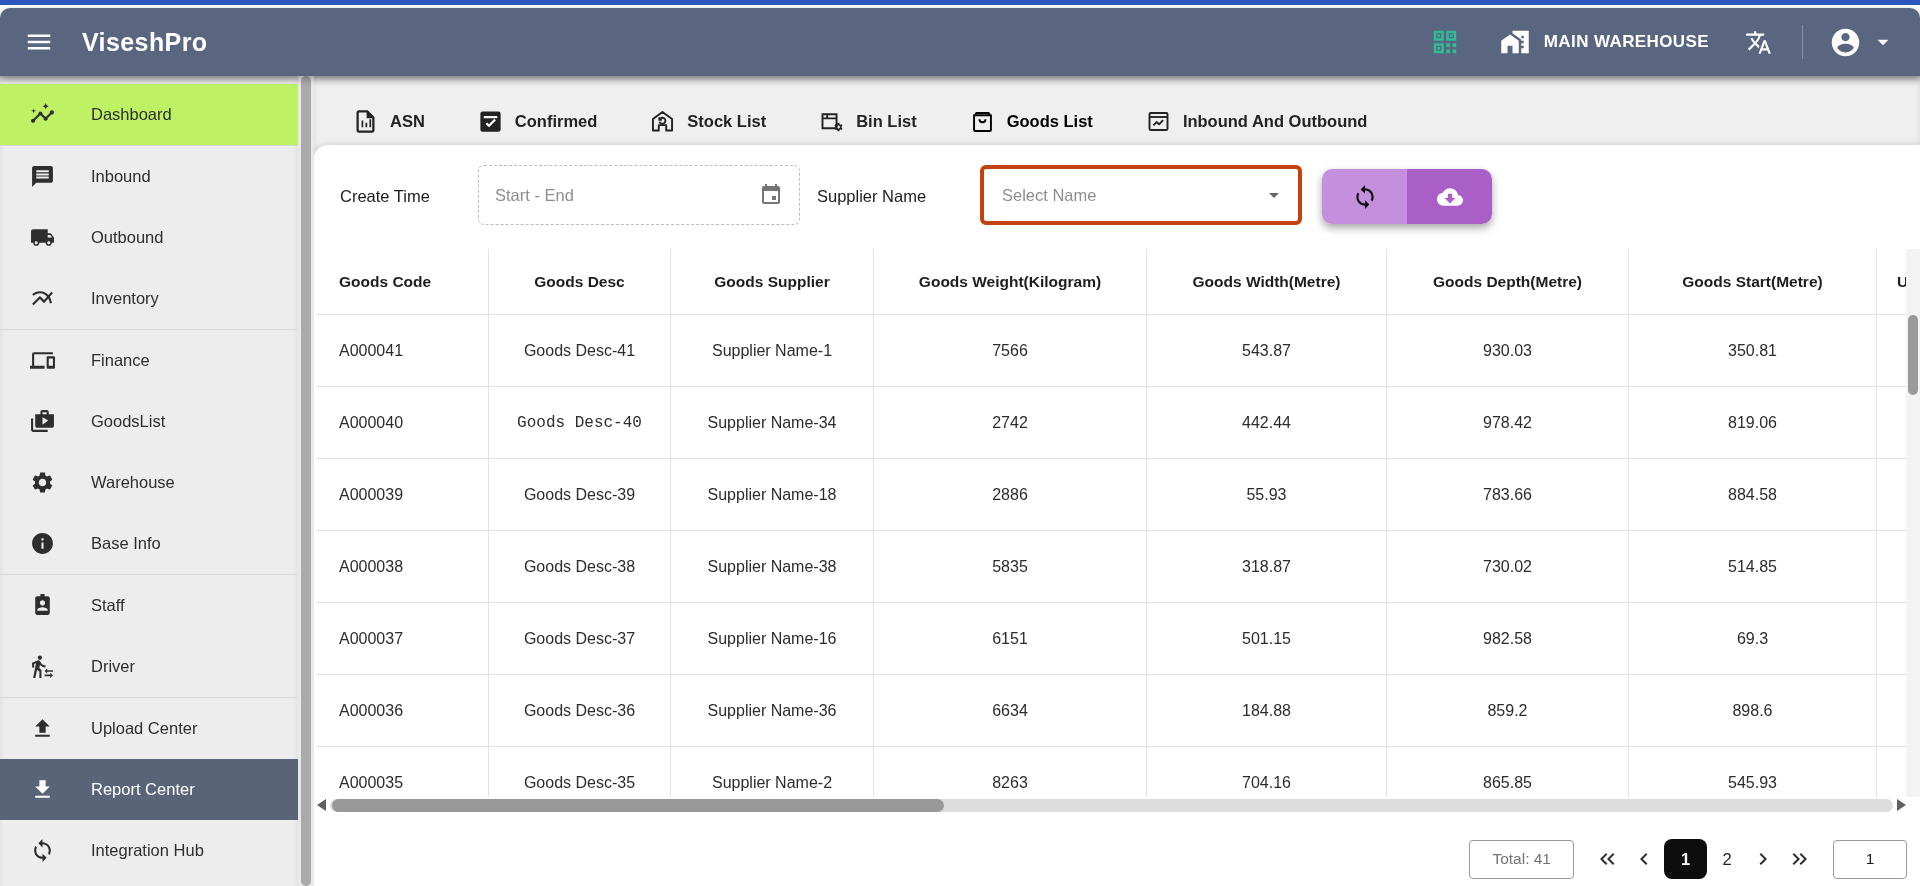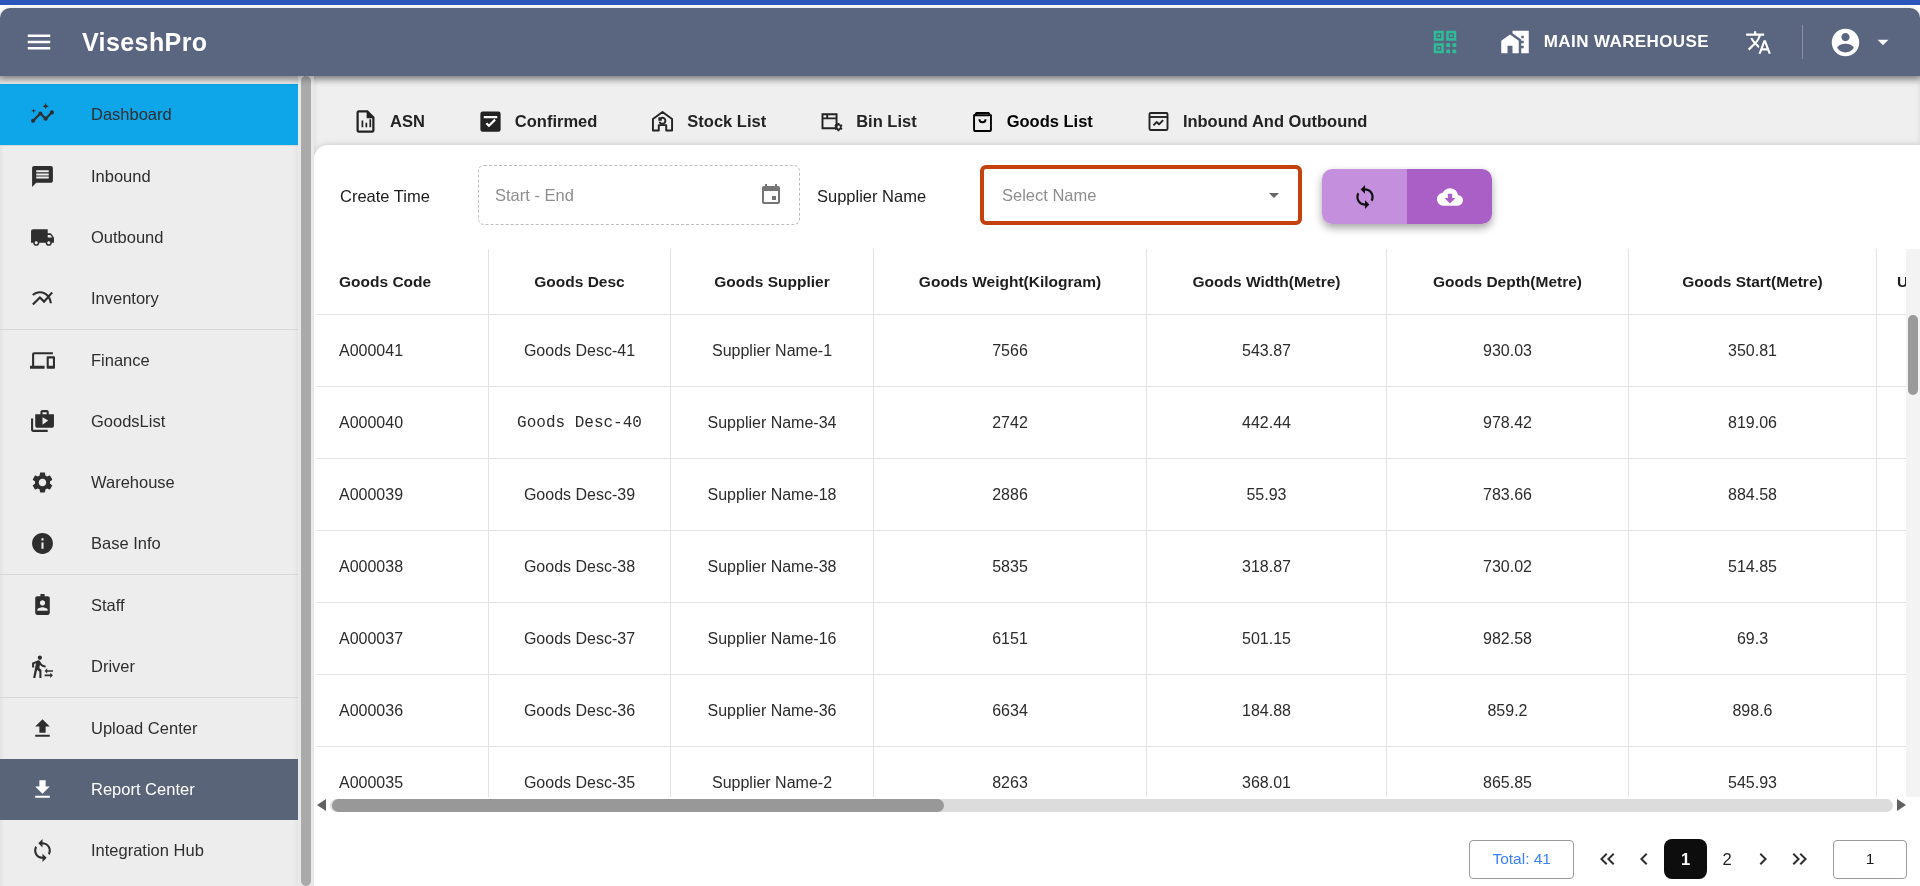--- a/index.html
+++ b/index.html
@@ -26,21 +26,21 @@
   .account-menu { display:flex; align-items:center; gap:8px; cursor:pointer; }
   .account-menu .acct { width:33px; height:33px; }
   .account-menu .caret { width:26px; height:26px; }
 
   
   .sidebar { position:absolute; top:76px; left:0; width:298px; bottom:0; background:#ededed;
              padding-top:8px; box-shadow:inset 0 6px 8px -4px rgba(0,0,0,.25); z-index:5; }
   .side-item { height:61px; display:flex; align-items:center; padding-left:30px; gap:36px;
                color:#2e2e2e; cursor:pointer; }
   .side-item .ic { width:25px; height:25px; }
-  .side-item.shaded { background:#0ea5e9; }
+  .side-item.shaded { background:#bef264; }
   .side-item.selected { background:var(--selected-item,#5a6478); color:#fff; }
   .side-label { font-size:16.5px; }
   .side-div { height:1px; background:#d7d7d7; }
   .side-scroll { position:absolute; top:76px; left:298px; width:16px; bottom:0; background:#e9e9e9;
                  z-index:6; cursor:pointer; }
   .side-scroll .thumb { position:absolute; top:0; bottom:0; left:3px; right:3px; background:#aaa; border-radius:7px; }
 
   
   .content { position:absolute; top:76px; left:314px; right:0; bottom:0; background:#efefef;
              box-shadow:inset 0 6px 8px -4px rgba(0,0,0,.28); }
@@ -91,21 +91,21 @@
   .hs-left { border-right:9px solid #606060; margin-right:4px; }
   .hs-right { border-left:9px solid #606060; margin-left:4px; }
   .hs-track { flex:1; height:13px; background:#dcdcdc; border-radius:7px; position:relative; cursor:pointer; }
   .hs-thumb { position:absolute; left:2px; top:0; width:612px; height:13px; background:#989898; border-radius:7px; cursor:grab; }
   .vscroll { position:absolute; right:0; top:104px; width:14px; height:548px; background:#f3f3f3; cursor:pointer; }
   .vs-thumb { position:absolute; left:2px; right:2px; top:66px; height:80px; background:#9a9a9a; border-radius:6px; cursor:grab; }
 
   
   .pag { position:absolute; top:694px; right:13px; display:flex; align-items:center; }
   .total-box { border:1px solid #9a9a9a; border-radius:4px; height:39px; padding:0 22px; font-size:15.5px;
-               color:#3b82f6; display:flex; align-items:center; margin-right:16px; }
+               color:#737373; display:flex; align-items:center; margin-right:16px; }
   .pg-btn { width:36px; height:36px; display:flex; align-items:center; justify-content:center;
             background:none; border:none; color:#2f2f2f; cursor:pointer; }
   .pg-btn .ic { width:24px; height:24px; }
   .page-num { min-width:32px; height:40px; display:flex; align-items:center; justify-content:center;
               font-size:16.5px; color:#222; cursor:pointer; border-radius:8px; margin:0 2px; }
   .page-num.current { width:43px; background:#0d0d0d; color:#fff; font-weight:bold; }
   .jump-input { width:74px; height:39px; border:1px solid #9a9a9a; border-radius:4px; text-align:center;
                 font-size:15.5px; font-family:inherit; color:#1d1d1d; margin-left:16px; outline:none; }
 </style>
 </head>
@@ -490,21 +490,21 @@
           <div class="td" style="width: 240px;">184.88</div>
           <div class="td" style="width: 242px;">859.2</div>
           <div class="td" style="width: 248px;">898.6</div>
           <div class="td no-border" style="width: 160px;"></div>
         </div>
         <div class="tr">
           <div class="td cell-left" style="width: 172px;">A000035</div>
           <div class="td" style="width: 182px;">Goods Desc-35</div>
           <div class="td" style="width: 203px;">Supplier Name-2</div>
           <div class="td" style="width: 273px;">8263</div>
-          <div class="td" style="width: 240px;">368.01</div>
+          <div class="td" style="width: 240px;">704.16</div>
           <div class="td" style="width: 242px;">865.85</div>
           <div class="td" style="width: 248px;">545.93</div>
           <div class="td no-border" style="width: 160px;"></div>
         </div>
       </div>
 
     <div class="hscroll">
       <div class="hs-arrow hs-left"></div>
       <div class="hs-track">
         <div class="hs-thumb"></div>

